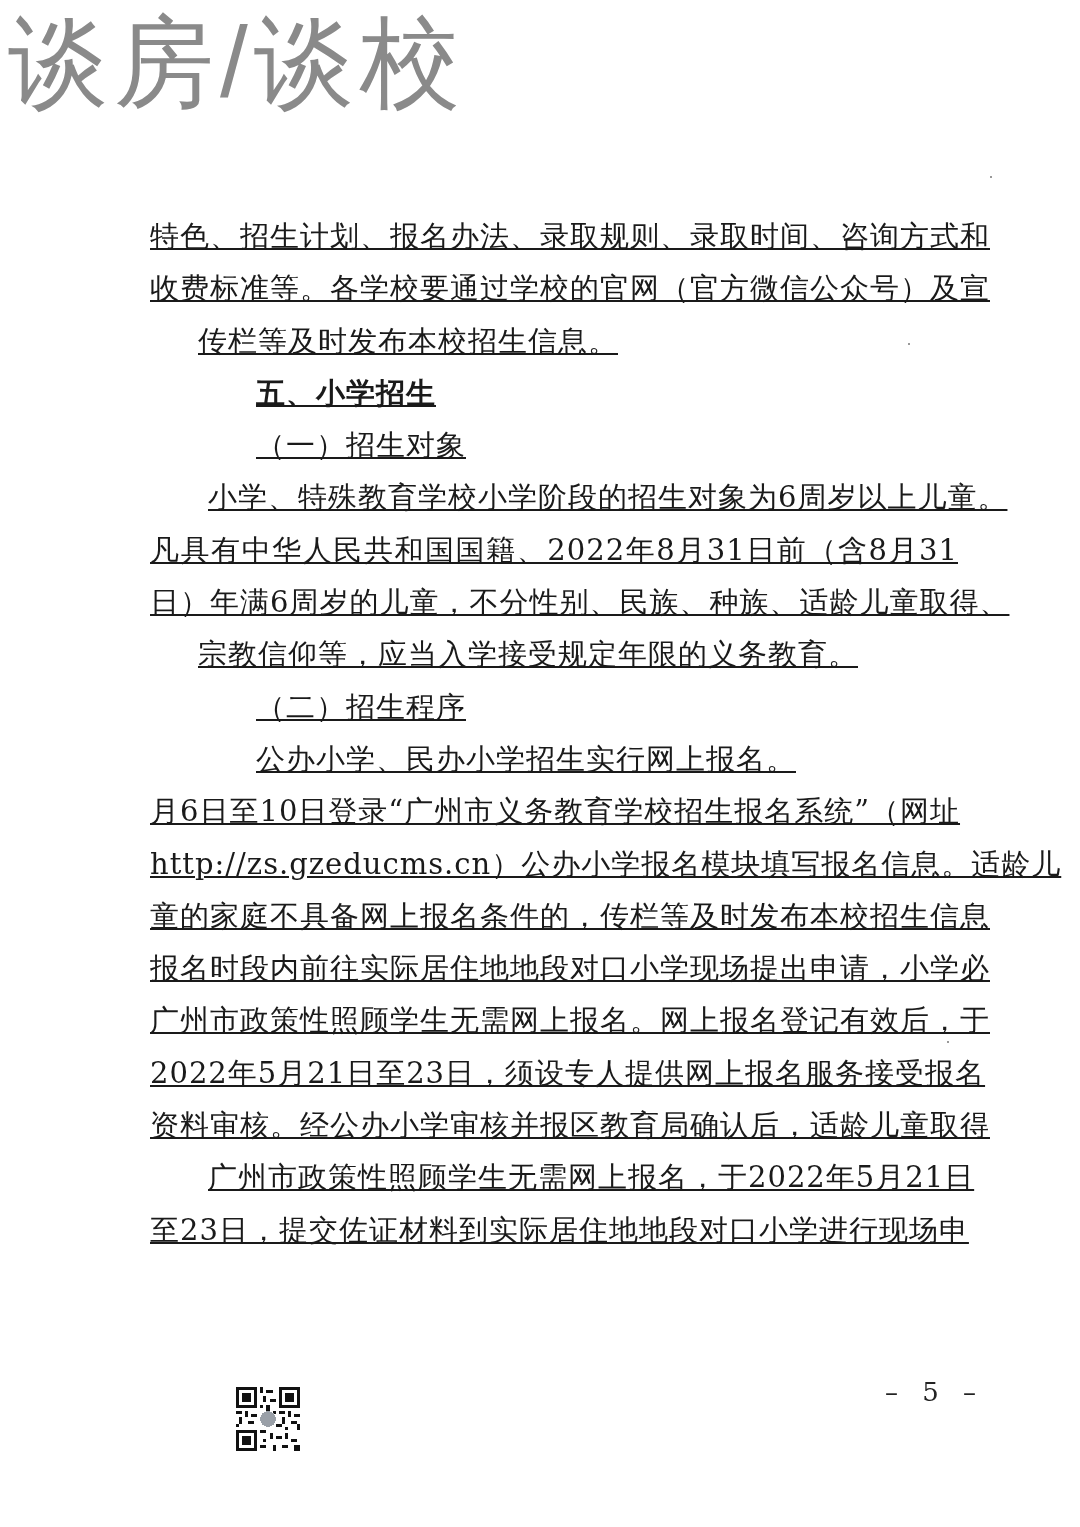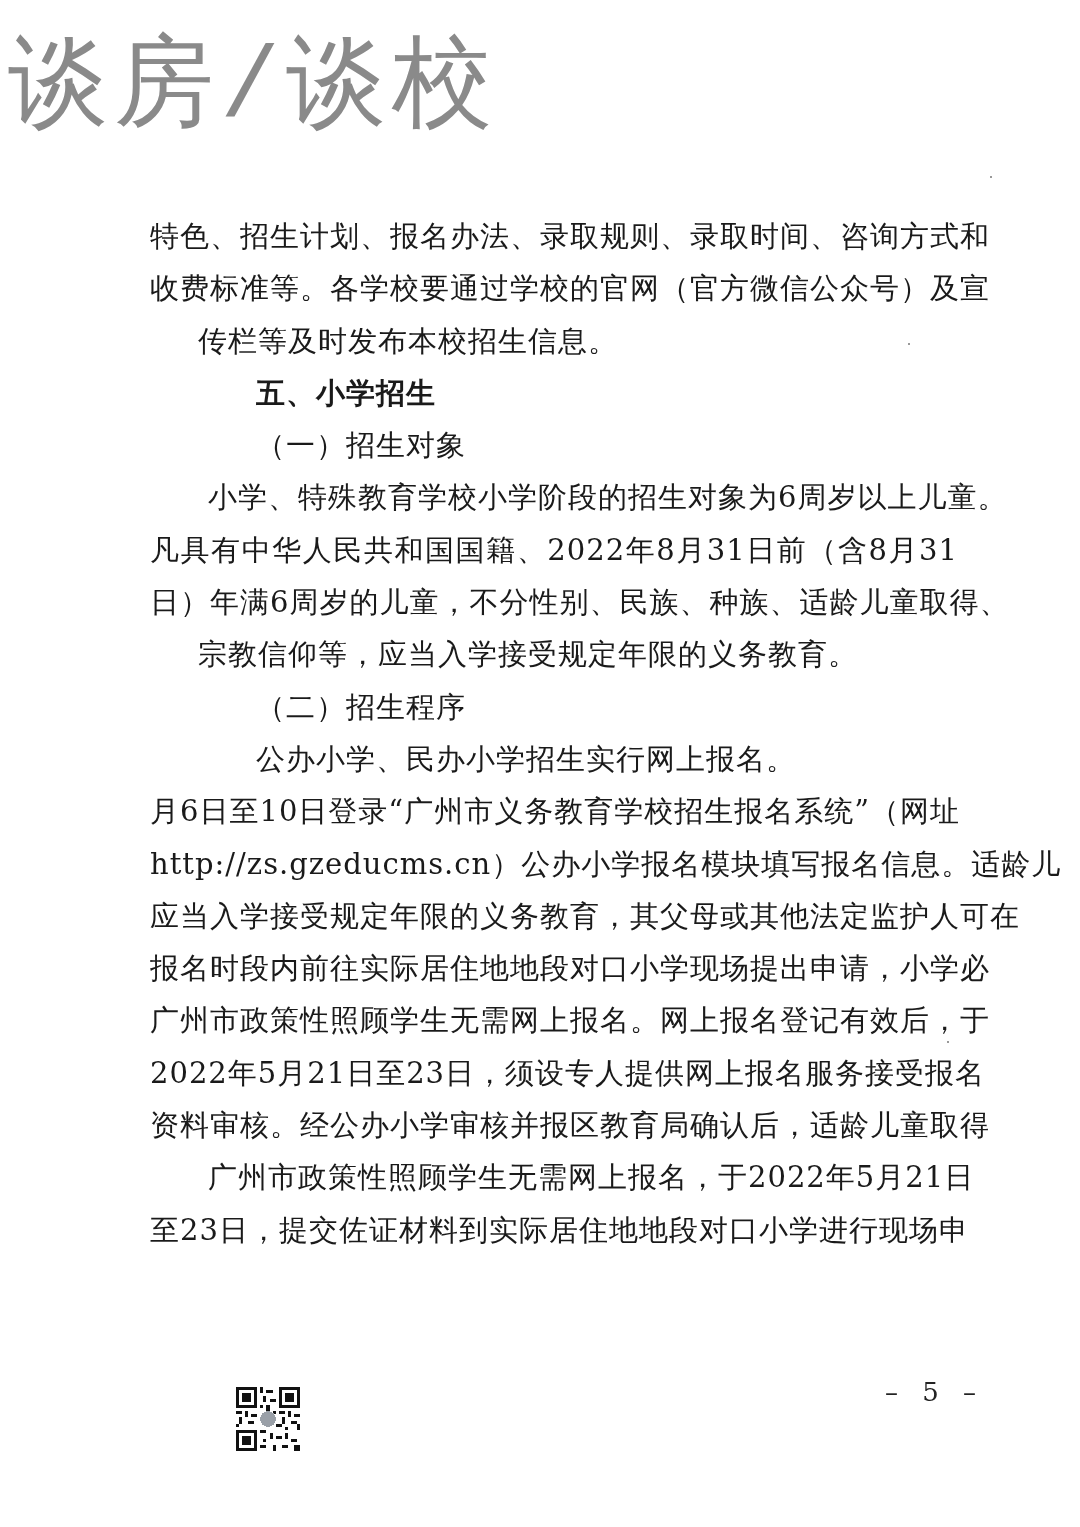--- a/index.html
+++ b/index.html
@@ -16,38 +16,38 @@
       color: #1a1a1a;
     }
     .watermark {
       position: absolute;
       left: 8px;
       top: 2px;
       font-size: 100px;
       line-height: 120px;
       color: #8a8a8a;
       letter-spacing: 6px;
-      font-family: Liberation Mono, monospace;
+      font-family: Liberation Sans, sans-serif;
       white-space: nowrap;
-      margin-top: 28px;
     }
     .page {
       position: absolute;
       left: 150px;
       top: 210px;
       width: 808px;
     }
     .line {
       font-size: 29px;
       height: 52.3px;
       line-height: 52.3px;
       white-space: nowrap;
       text-align: justify;
       text-align-last: justify;
       letter-spacing: 1px;
+      text-decoration: underline;
     }
     .line.last {
       text-align-last: left;
       margin-left: 48px;
     }
     .line.indent {
       padding-left: 58px;
     }
     .heading-bold {
       font-weight: bold;
@@ -96,21 +96,21 @@
   <div class="line last heading-sub">（一）招生对象</div>
   <div class="line indent">小学、特殊教育学校小学阶段的招生对象为6周岁以上儿童。</div>
   <div class="line">凡具有中华人民共和国国籍、2022年8月31日前（含8月31</div>
   <div class="line">日）年满6周岁的儿童，不分性别、民族、种族、适龄儿童取得、</div>
   <div class="line last">宗教信仰等，应当入学接受规定年限的义务教育。</div>
 
   <div class="line last heading-sub">（二）招生程序</div>
   <div class="line last indent">公办小学、民办小学招生实行网上报名。</div>
   <div class="line">月6日至10日登录“广州市义务教育学校招生报名系统”（网址</div>
   <div class="line">http://zs.gzeducms.cn）公办小学报名模块填写报名信息。适龄儿</div>
-  <div class="line">应当入学接受规定年限的义务教育，其父母或其他法定监护人可在</div>
+  <div class="line">童的家庭不具备网上报名条件的，传栏等及时发布本校招生信息</div>
   <div class="line">报名时段内前往实际居住地地段对口小学现场提出申请，小学必</div>
   <div class="line">广州市政策性照顾学生无需网上报名。网上报名登记有效后，于</div>
   <div class="line">2022年5月21日至23日，须设专人提供网上报名服务接受报名</div>
   <div class="line">资料审核。经公办小学审核并报区教育局确认后，适龄儿童取得</div>
   <div class="line indent">广州市政策性照顾学生无需网上报名，于2022年5月21日</div>
   <div class="line">至23日，提交佐证材料到实际居住地地段对口小学进行现场申</div>
 </div>
 
 <span class="speck" style="left:990px;top:176px;"></span>
 <span class="speck" style="left:908px;top:343px;"></span>

